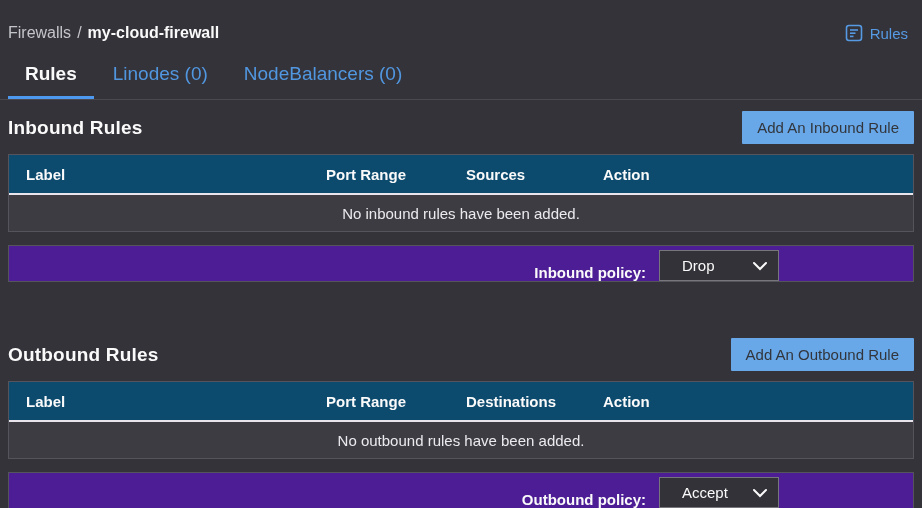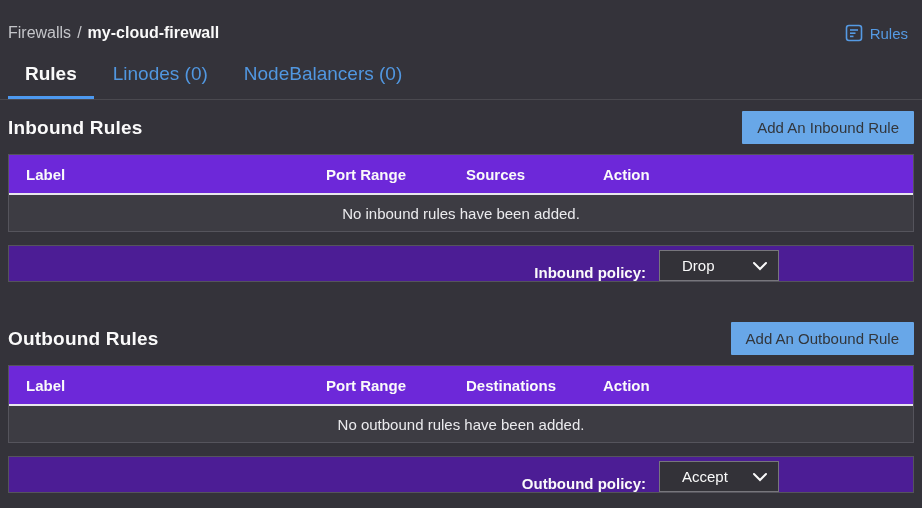--- a/index.html
+++ b/index.html
@@ -50,40 +50,40 @@
   
   .section { margin: 0 8px; }
   .section-head {
     display: flex;
     align-items: center;
     justify-content: space-between;
     margin-top: 11px;
     margin-bottom: 10px;
     min-height: 33px;
   }
-  .section-head.second { margin-top: 40px; }
+  .section-head.second { margin-top: 56px; }
   .section-title { font-size: 19px; font-weight: bold; letter-spacing: 0.2px; }
   .add-btn {
     background: #68a7e8;
     color: #32363c;
     border: none;
     font-family: "Liberation Sans", sans-serif;
     font-size: 15px;
     height: 33px;
     padding: 0 15px;
     border-radius: 1px;
     cursor: pointer;
   }
   
   .rules-table { border: 1px solid #55545c; }
   .thead {
     display: flex;
     align-items: center;
     height: 40px;
-    background: #6d28d9;
+    background: #0c4a6e;
     border-bottom: 2px solid #e8e6ec;
     font-size: 15px;
     font-weight: bold;
   }
   .th { padding-left: 17px; }
   .col-label { width: 300px; }
   .col-port { width: 140px; }
   .col-src { width: 137px; }
   .col-action { flex: 1; }
   .empty-row {

